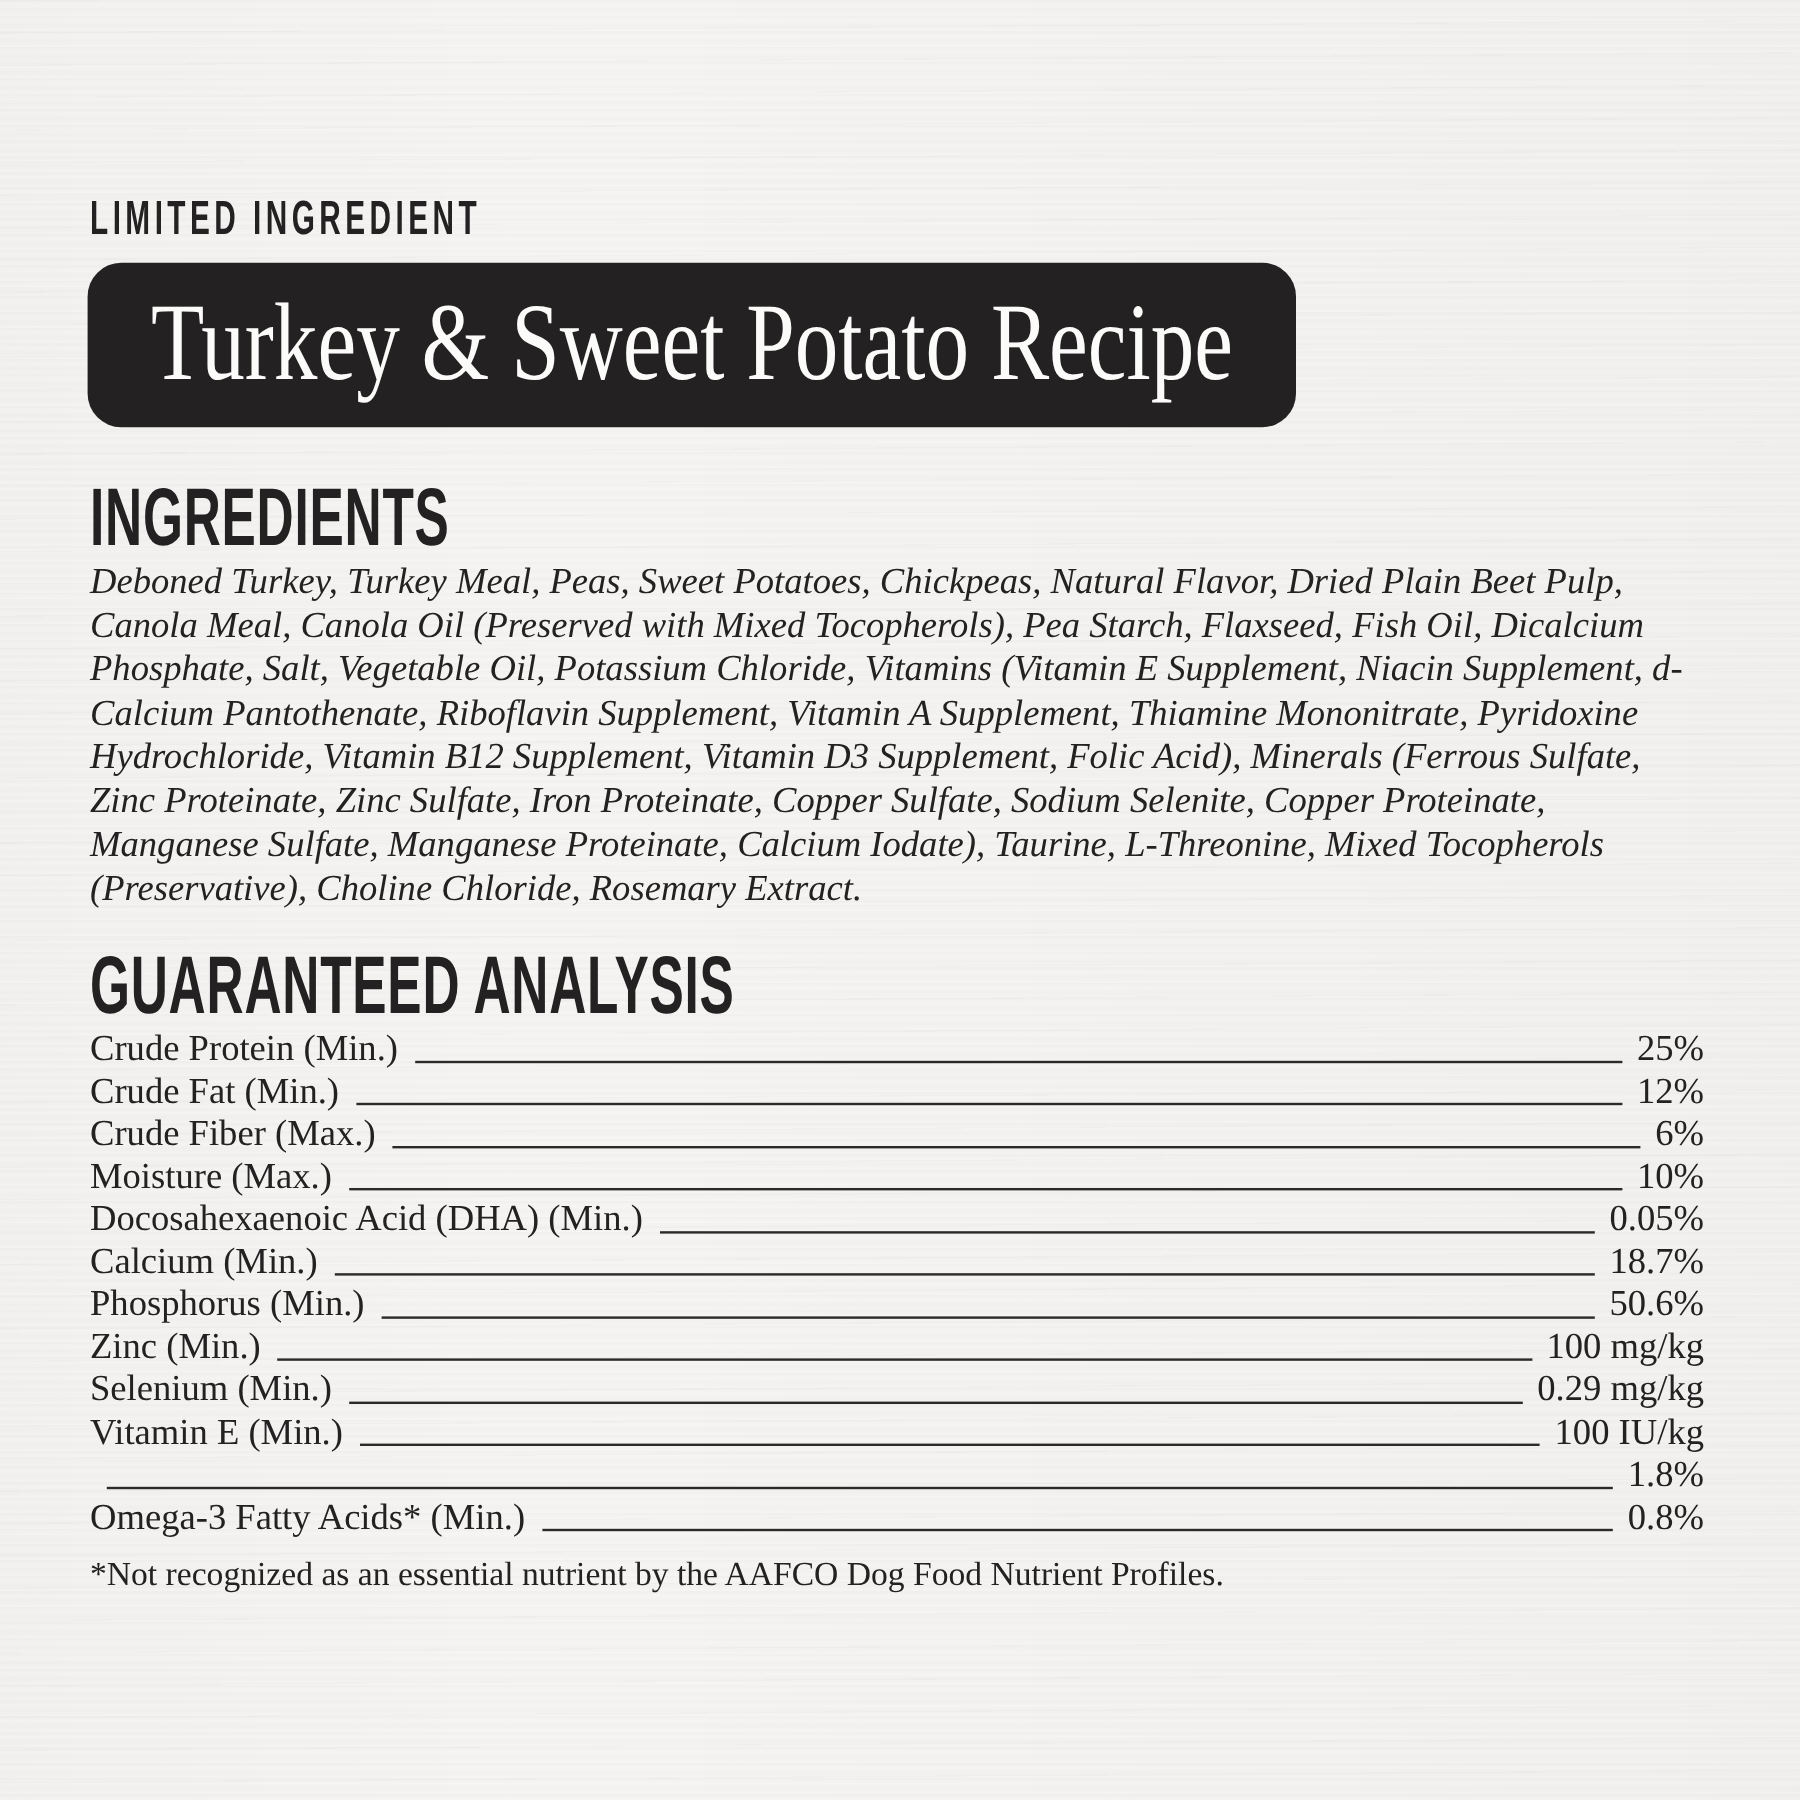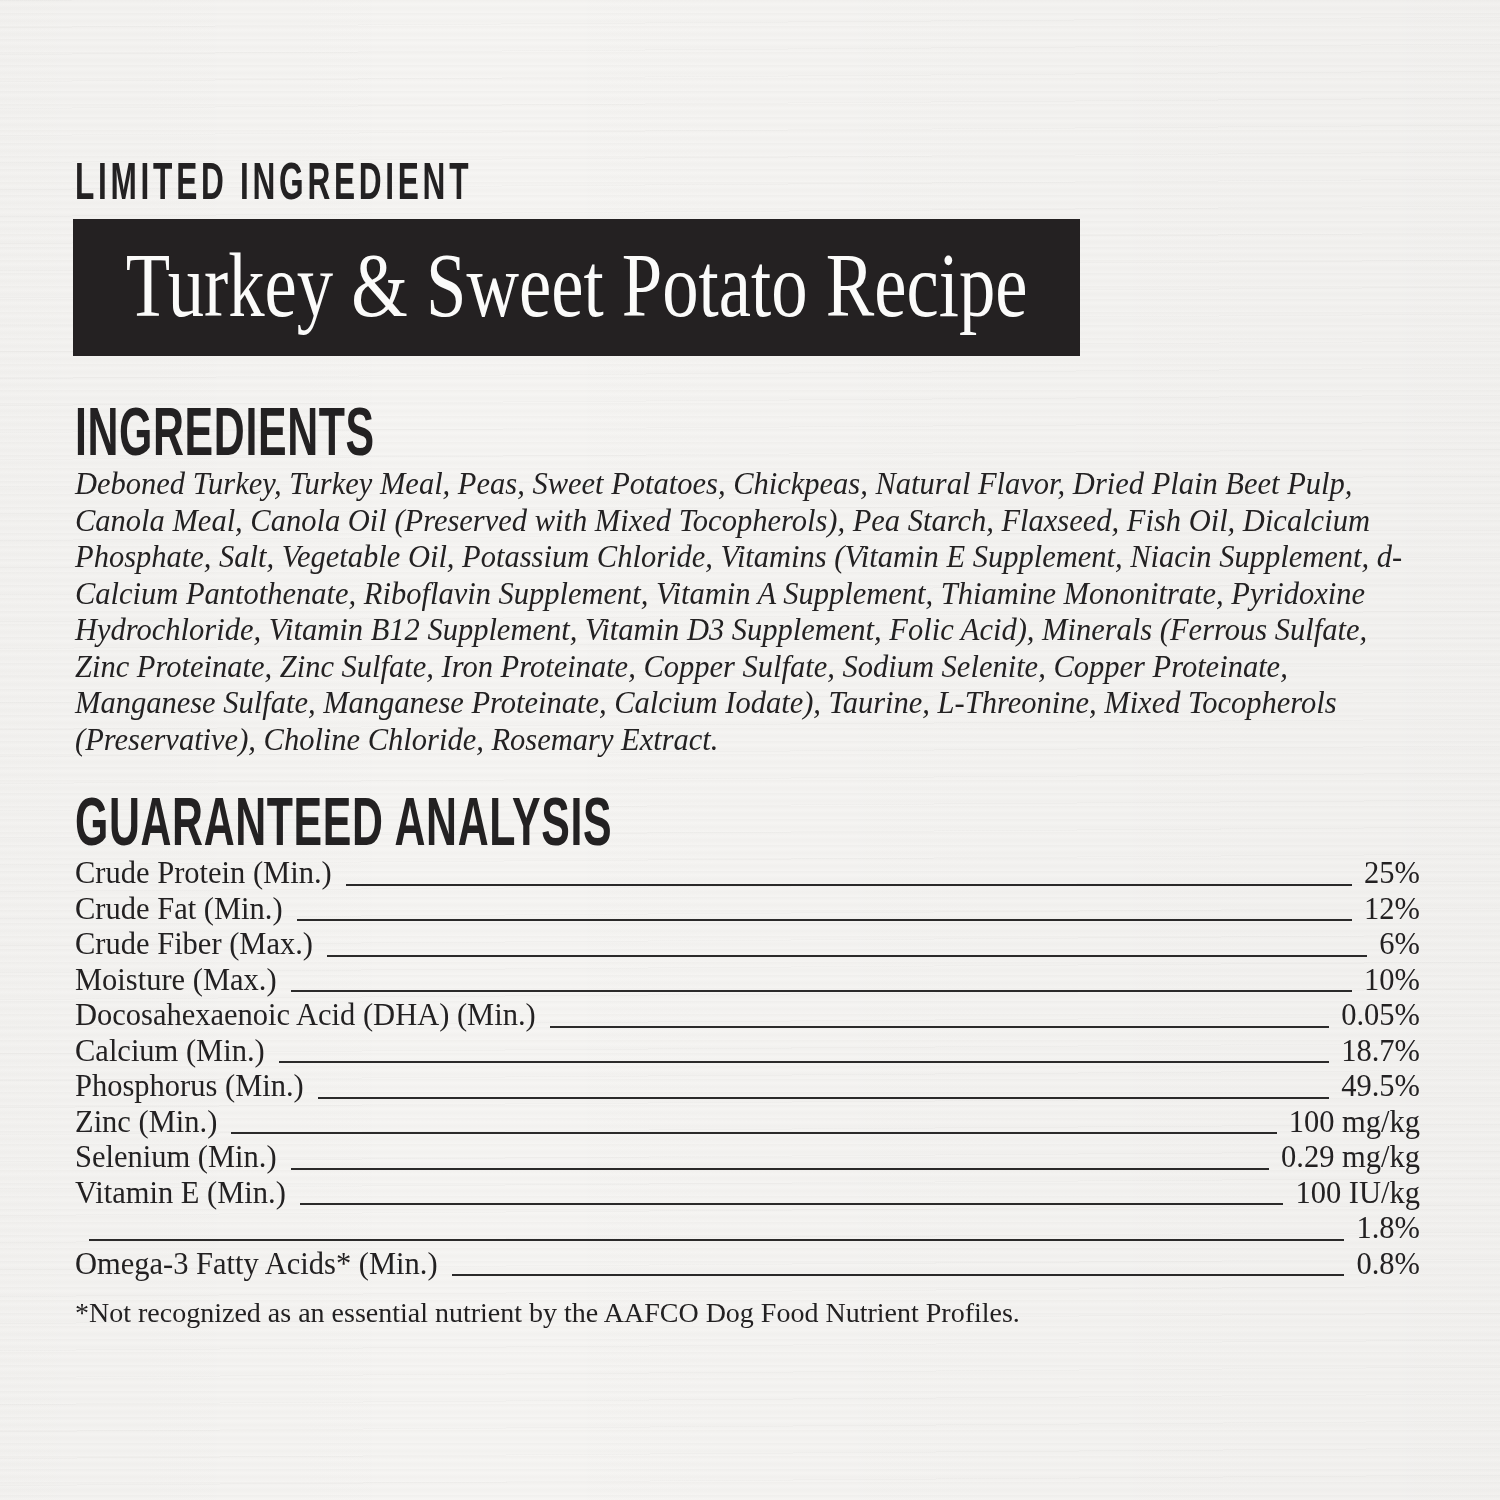--- a/index.html
+++ b/index.html
@@ -19,28 +19,28 @@
     background-image:
       repeating-linear-gradient(180deg, rgba(120,115,110,0.045) 0px, rgba(120,115,110,0) 4px, rgba(120,115,110,0.03) 8px, rgba(255,255,255,0) 13px),
       repeating-linear-gradient(179.6deg, rgba(0,0,0,0.016) 0 1px, transparent 1px 27px),
       linear-gradient(90deg, rgba(0,0,0,0.012) 0%, rgba(0,0,0,0) 30%, rgba(0,0,0,0.015) 100%);
   }
   .page{padding:0 75px;width:1500px;}
   .condense{display:inline-block;transform:scaleX(0.63);transform-origin:0 50%;white-space:nowrap;}
   .eyebrow{
     margin-top:160px;
     font-family:"Liberation Sans",sans-serif;font-weight:700;
-    font-size:51px;line-height:44px;letter-spacing:6px;
+    font-size:40px;line-height:44px;letter-spacing:6px;
   }
   .eyebrow .condense{transform:scaleX(0.62);}
   .banner{
     margin-top:15px;margin-left:-2px;
     width:1007px;height:137px;
     background:var(--banner-bg);
-    display:flex;align-items:center;justify-content:center;
+    display:flex;align-items:center;justify-content:center;border-radius:28px;
   }
   .banner-title{
     font-family:"Liberation Serif",serif;
     font-size:92px;line-height:1;color:var(--banner-text);
     white-space:nowrap;
     transform:scaleX(0.79);transform-origin:50% 50%;
     padding-bottom:6px;
   }
   h2{
     margin:40px 0 0 0;
@@ -124,21 +124,21 @@
 
     <div class="ga-row">
       <span class="ga-label">Calcium (Min.)</span>
       <span class="ga-leader"></span>
       <span class="ga-value">18.7%</span>
     </div>
 
     <div class="ga-row">
       <span class="ga-label">Phosphorus (Min.)</span>
       <span class="ga-leader"></span>
-      <span class="ga-value">49.5%</span>
+      <span class="ga-value">50.6%</span>
     </div>
 
     <div class="ga-row">
       <span class="ga-label">Zinc (Min.)</span>
       <span class="ga-leader"></span>
       <span class="ga-value">100 mg/kg</span>
     </div>
 
     <div class="ga-row">
       <span class="ga-label">Selenium (Min.)</span>

